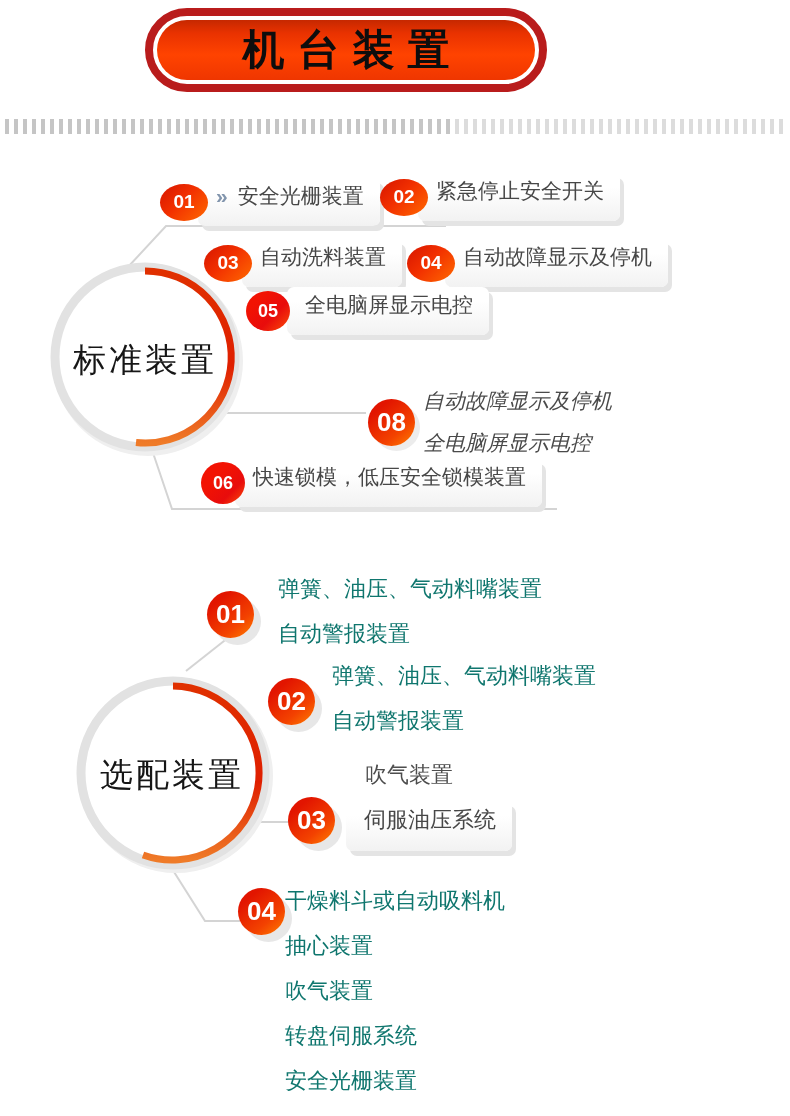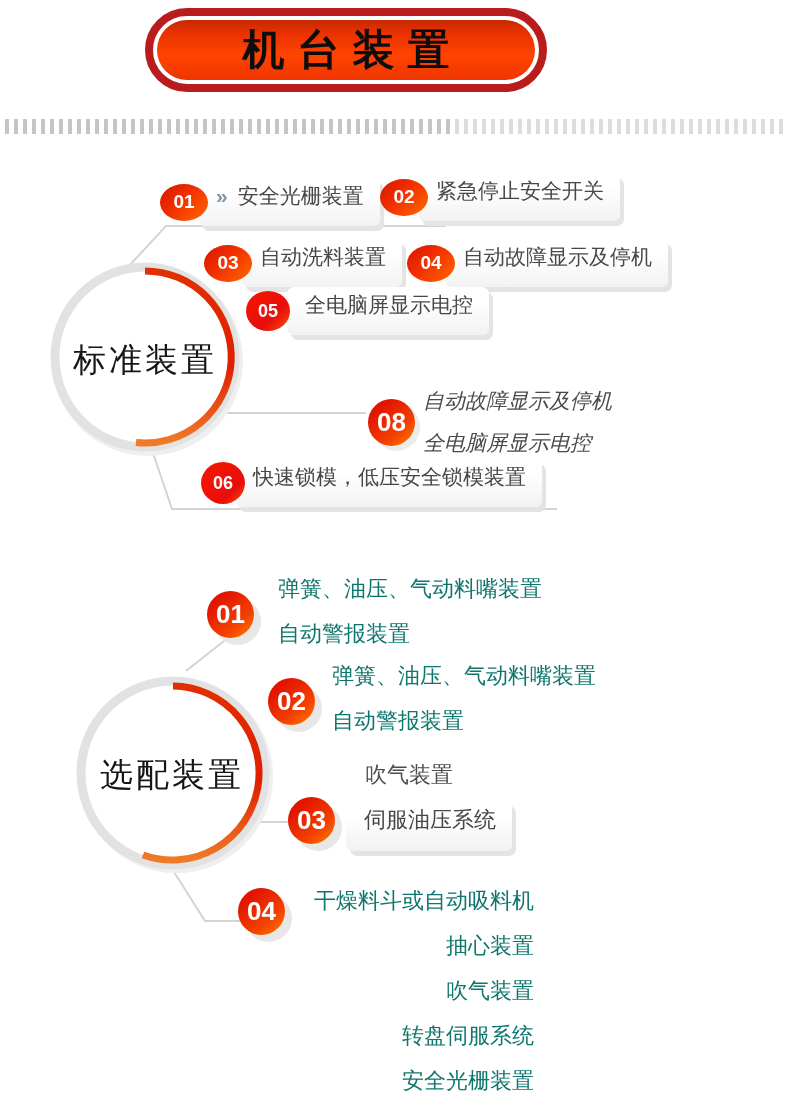--- a/index.html
+++ b/index.html
@@ -151,21 +151,21 @@
   <div class="mlines abs" style="left:332px;top:653px;">
     <div>弹簧、油压、气动料嘴装置</div>
     <div>自动警报装置</div>
   </div>
 
   <div class="b b-circ abs" style="left:288px;top:797px;">03</div>
   <div class="plain abs" style="left:365px;top:760px;">吹气装置</div>
   <div class="pill abs" style="left:346px;top:801px;margin-left:0;font-size:22px;">伺服油压系统</div>
 
   <div class="b b-circ abs" style="left:238px;top:888px;">04</div>
-  <div class="mlines abs" style="left:314px;top:878px;text-align:right;">
+  <div class="mlines abs" style="left:285px;top:878px;">
     <div>干燥料斗或自动吸料机</div>
     <div>抽心装置</div>
     <div>吹气装置</div>
     <div>转盘伺服系统</div>
     <div>安全光栅装置</div>
   </div>
 
 </div>
 
 </body></html>

